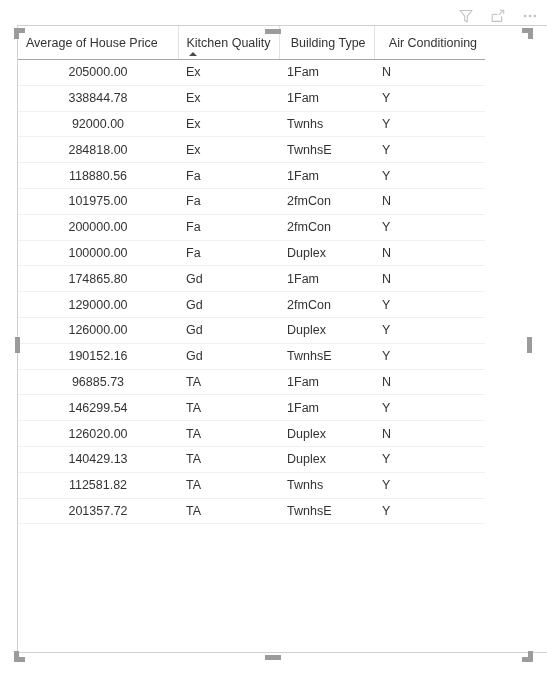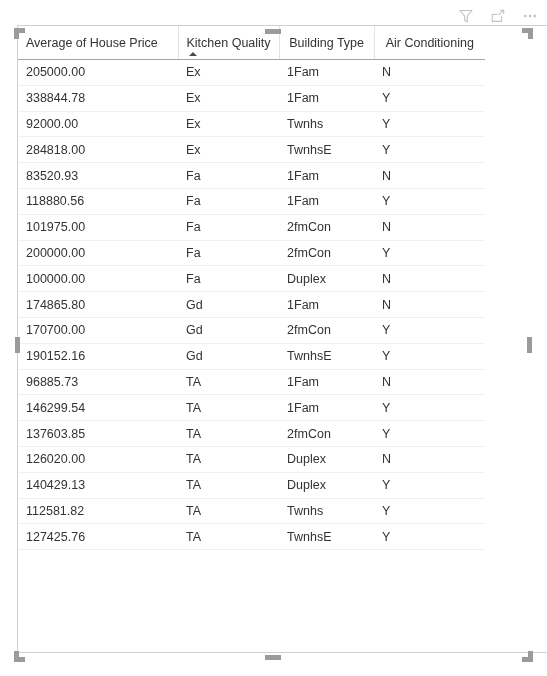--- a/index.html
+++ b/index.html
@@ -102,21 +102,21 @@
     font-weight: normal;
     vertical-align: middle;
     white-space: nowrap;
     overflow: hidden;
   }
   #data-table thead th {
     height: 33px;
     color: #333333;
     border-right: 1px solid #e3e3e3;
     border-bottom: 1px solid #a6a6a6;
-    text-align: center;
+    text-align: right;
     position: relative;
     background: #ffffff;
     cursor: pointer;
     font-size: 12.5px;
   }
   #data-table thead th.num-col {
     text-align: left;
     border-right: 1px solid #e3e3e3;
   }
   #data-table thead th:last-child {
@@ -125,21 +125,21 @@
   #data-table tbody td {
     height: 24.8px;
     border-bottom: 1px solid #f0f0f0;
     color: #333333;
     background: #ffffff;
   }
   #data-table tbody tr:last-child td {
     border-bottom: 1px solid #f0f0f0;
   }
   td.num {
-    text-align: left;
+    text-align: center;
     padding-right: 10px;
   }
   td.txt {
     text-align: left;
   }
 
   
   .sort-caret {
     position: absolute;
     left: 10px;
@@ -241,26 +241,20 @@
             <td class="txt">Twnhs</td>
             <td class="txt">Y</td>
           </tr>
           <tr>
             <td class="num">284818.00</td>
             <td class="txt">Ex</td>
             <td class="txt">TwnhsE</td>
             <td class="txt">Y</td>
           </tr>
           <tr>
-            <td class="num">83520.93</td>
-            <td class="txt">Fa</td>
-            <td class="txt">1Fam</td>
-            <td class="txt">N</td>
-          </tr>
-          <tr>
             <td class="num">118880.56</td>
             <td class="txt">Fa</td>
             <td class="txt">1Fam</td>
             <td class="txt">Y</td>
           </tr>
           <tr>
             <td class="num">101975.00</td>
             <td class="txt">Fa</td>
             <td class="txt">2fmCon</td>
             <td class="txt">N</td>
@@ -277,23 +271,29 @@
             <td class="txt">Duplex</td>
             <td class="txt">N</td>
           </tr>
           <tr>
             <td class="num">174865.80</td>
             <td class="txt">Gd</td>
             <td class="txt">1Fam</td>
             <td class="txt">N</td>
           </tr>
           <tr>
-            <td class="num">170700.00</td>
+            <td class="num">129000.00</td>
             <td class="txt">Gd</td>
             <td class="txt">2fmCon</td>
+            <td class="txt">Y</td>
+          </tr>
+          <tr>
+            <td class="num">126000.00</td>
+            <td class="txt">Gd</td>
+            <td class="txt">Duplex</td>
             <td class="txt">Y</td>
           </tr>
           <tr>
             <td class="num">190152.16</td>
             <td class="txt">Gd</td>
             <td class="txt">TwnhsE</td>
             <td class="txt">Y</td>
           </tr>
           <tr>
             <td class="num">96885.73</td>
@@ -301,45 +301,39 @@
             <td class="txt">1Fam</td>
             <td class="txt">N</td>
           </tr>
           <tr>
             <td class="num">146299.54</td>
             <td class="txt">TA</td>
             <td class="txt">1Fam</td>
             <td class="txt">Y</td>
           </tr>
           <tr>
-            <td class="num">137603.85</td>
-            <td class="txt">TA</td>
-            <td class="txt">2fmCon</td>
-            <td class="txt">Y</td>
-          </tr>
-          <tr>
             <td class="num">126020.00</td>
             <td class="txt">TA</td>
             <td class="txt">Duplex</td>
             <td class="txt">N</td>
           </tr>
           <tr>
             <td class="num">140429.13</td>
             <td class="txt">TA</td>
             <td class="txt">Duplex</td>
             <td class="txt">Y</td>
           </tr>
           <tr>
             <td class="num">112581.82</td>
             <td class="txt">TA</td>
             <td class="txt">Twnhs</td>
             <td class="txt">Y</td>
           </tr>
           <tr>
-            <td class="num">127425.76</td>
+            <td class="num">201357.72</td>
             <td class="txt">TA</td>
             <td class="txt">TwnhsE</td>
             <td class="txt">Y</td>
           </tr>
         </tbody>
     </table>
   </div>
 </div>
 
 </body></html>

